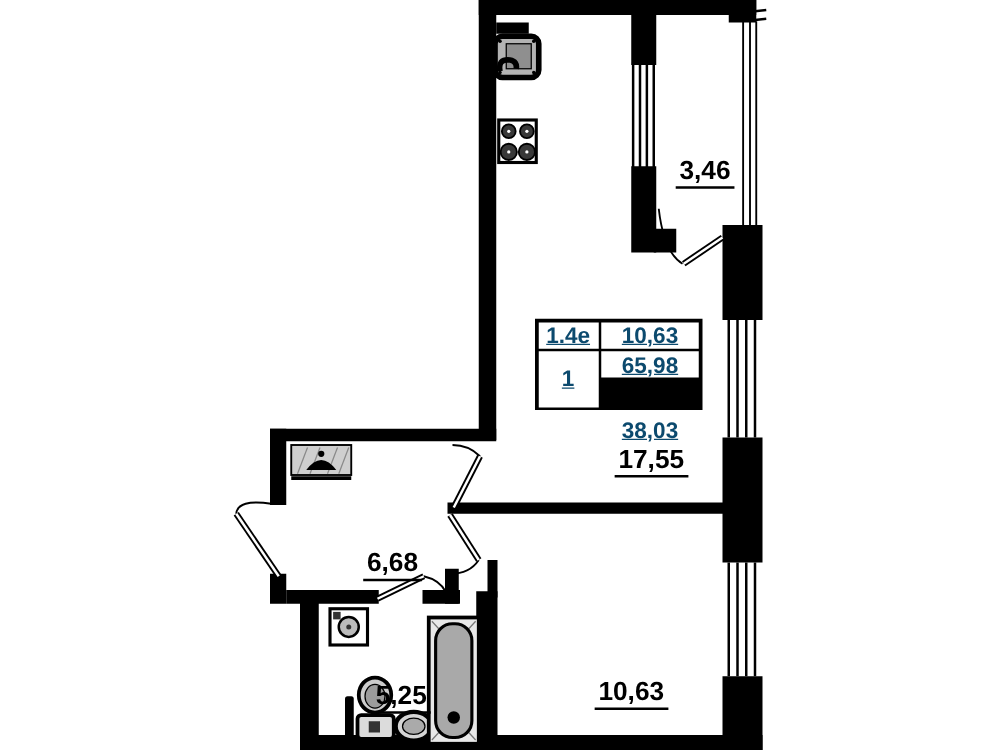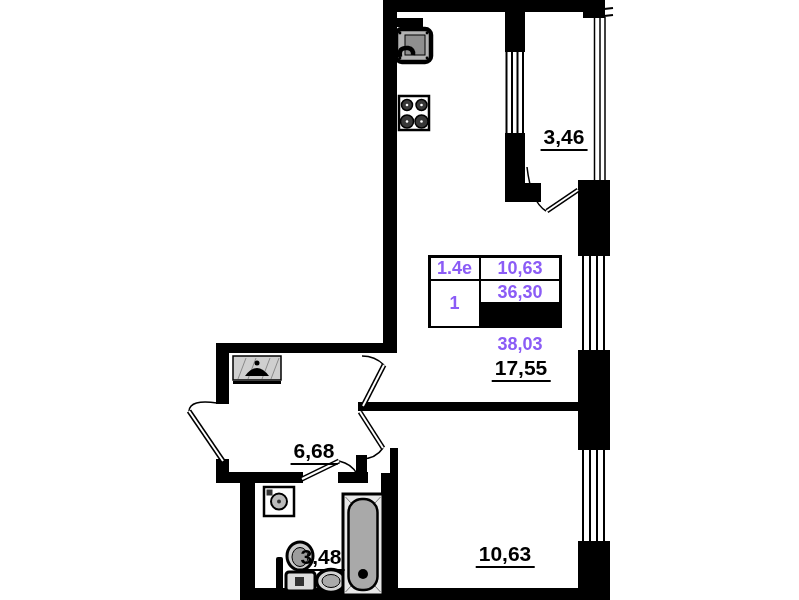--- a/index.html
+++ b/index.html
@@ -14,22 +14,22 @@
     border-bottom:2px solid #000;padding:0 3px 2px;white-space:nowrap;margin-top:40px;
   }
 
   
   .stamp{
     position:absolute;left:428px;top:255px;
     display:grid;grid-template-columns:48px 78px;grid-template-rows:21px 21px 21px;
     gap:2.5px;background:#000;padding:2.5px;
   }
   .stamp .cell{
-    background:#fff;color:#8b5cf6;display:flex;align-items:center;justify-content:center;
-    font-weight:700;font-size:18px;line-height:1;
+    background:#fff;color:#0c4a6e;display:flex;align-items:center;justify-content:center;
+    font-weight:700;font-size:18px;line-height:1;text-decoration:underline;
   }
   .cell-type{grid-column:1;grid-row:1;}
   .cell-count{grid-column:1;grid-row:2 / span 2;font-size:32px;}
   .cell-a1{grid-column:2;grid-row:1;}
   .cell-a2{grid-column:2;grid-row:2;}
   .cell-a3{grid-column:2;grid-row:3;margin-top:39px;}
 
   
   .wall{fill:#000;stroke:none;}
   .win{stroke:#000;stroke-width:2;}
@@ -197,24 +197,24 @@
         <line x1="380.5" y1="592" x2="375" y2="586" stroke="#777" stroke-width="1"></line>
         <rect x="348.5" y="499" width="29" height="91" rx="13.5" fill="#a9a9a9" stroke="#000" stroke-width="2.5"></rect>
         <circle cx="363" cy="574" r="5" fill="#000"></circle>
       </g>
     </g>
   </svg>
 
   <div class="room-label" style="left:564px;top:86px;">3,46</div>
   <div class="room-label" style="left:521px;top:317px;">17,55</div>
   <div class="room-label" style="left:314px;top:400px;">6,68</div>
-  <div class="room-label" style="left:321px;top:506px;">3,48</div>
+  <div class="room-label" style="left:321px;top:506px;">5,25</div>
   <div class="room-label" style="left:505px;top:503px;">10,63</div>
 
   <div class="stamp">
     <div class="cell cell-type">1.4e</div>
     <div class="cell cell-count">1</div>
     <div class="cell cell-a1">10,63</div>
-    <div class="cell cell-a2">36,30</div>
+    <div class="cell cell-a2">65,98</div>
     <div class="cell cell-a3">38,03</div>
   </div>
 
 </div>
 
 </body></html>

